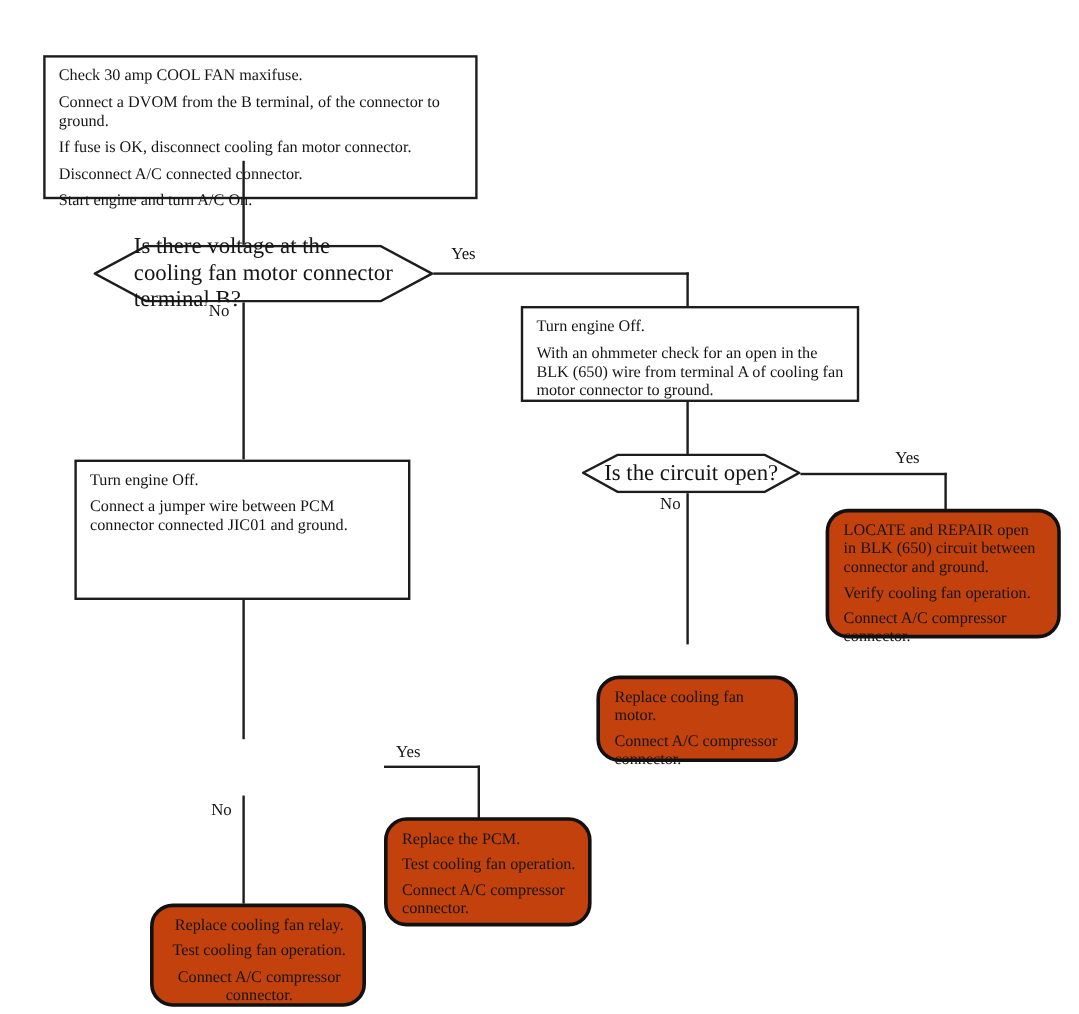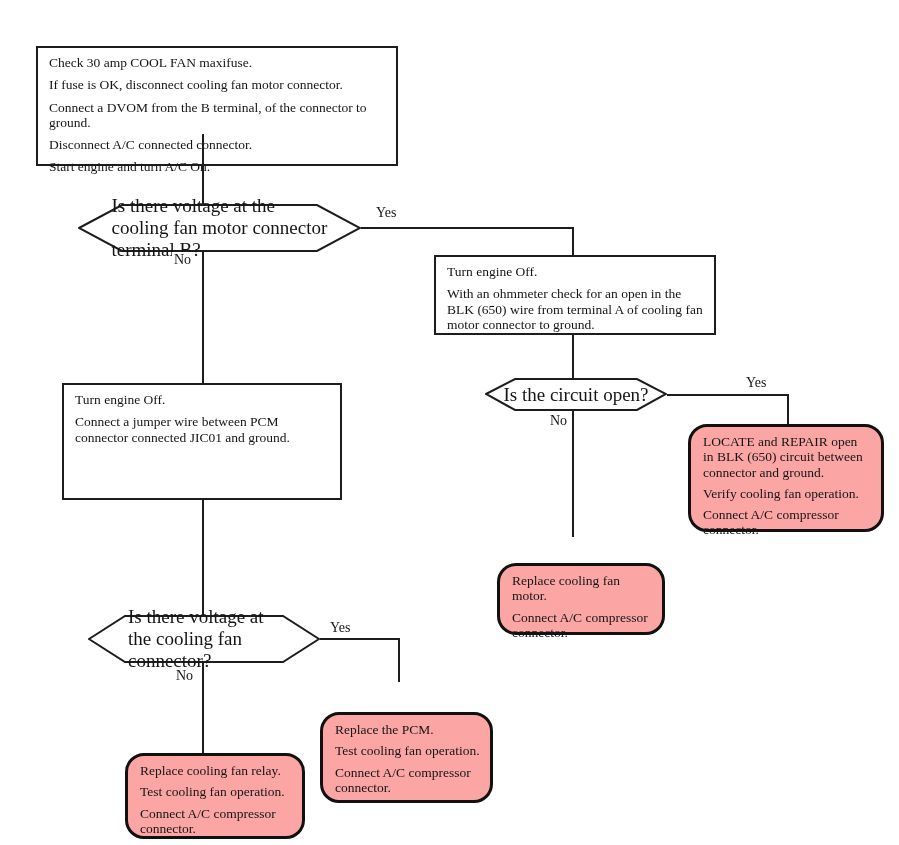--- a/index.html
+++ b/index.html
@@ -20,21 +20,21 @@
   }
   .box p{
     margin:0 0 7px 0;
     font-size:13.5px;
     line-height:1.13;
   }
   .terminal{
     position:absolute;
     border:3px solid #111111;
     border-radius:19px;
-    background:#fca5a5;
+    background:#c2410c;
     box-sizing:border-box;
     padding:7px 10px 4px 12px;
   }
   .terminal p{
     margin:0 0 6px 0;
     font-size:13.5px;
     line-height:1.13;
   }
   .decision{
     position:absolute;
@@ -66,22 +66,22 @@
     line-height:1.1;
   }
 </style>
 </head>
 <body>
 
 <div id="canvas">
 
   <div class="box" style="left:36px;top:14px;width:362px;height:120px;margin-top:32px;">
     <p>Check 30 amp COOL FAN maxifuse.</p>
+    <p>Connect a DVOM from the B terminal, of the connector to ground.</p>
     <p>If fuse is OK, disconnect cooling fan motor connector.</p>
-    <p>Connect a DVOM from the B terminal, of the connector to ground.</p>
     <p>Disconnect A/C connected connector.</p>
     <p>Start engine and turn A/C On.</p>
   </div>
 
   <div class="edge" style="left:202px;top:134px;width:2px;height:70px;"></div>
 
   <div class="decision" style="left:78px;top:204px;width:283px;height:48px;">
     <svg viewBox="0 0 283 48" preserveAspectRatio="none">
       <polygon points="1,24 44,1 239,1 282,24 239,47 44,47"></polygon>
     </svg>
@@ -131,41 +131,33 @@
     <p>Connect A/C compressor connector.</p>
   </div>
 
   <div class="box" style="left:62px;top:383px;width:280px;height:117px;">
     <p>Turn engine Off.</p>
     <p>Connect a jumper wire between PCM connector connected JIC01 and ground.</p>
   </div>
 
   <div class="edge" style="left:202px;top:500px;width:2px;height:116px;"></div>
 
-  <div class="decision" style="left:88px;top:615px;width:232px;height:48px;">
-    <svg viewBox="0 0 232 48" preserveAspectRatio="none">
-      <polygon points="1,24 37,1 195,1 231,24 195,47 37,47"></polygon>
-    </svg>
-    <div class="decision-text">
-      <span style="width:152px;">Is there voltage at the cooling fan connector?</span>
-    </div>
-  </div>
 
   <div class="edge-label" style="left:328px;top:620px;">Yes</div>
   <div class="edge" style="left:320px;top:638px;width:80px;height:2px;"></div>
   <div class="edge" style="left:398px;top:638px;width:2px;height:44px;"></div>
 
   <div class="edge-label" style="left:174px;top:668px;">No</div>
   <div class="edge" style="left:202px;top:663px;width:2px;height:90px;"></div>
 
-  <div class="terminal" style="left:320px;top:681px;width:173px;height:91px;margin-top:31px;">
+  <div class="terminal" style="left:320px;top:681px;width:173px;height:91px;">
     <p>Replace the PCM.</p>
     <p>Test cooling fan operation.</p>
     <p>Connect A/C compressor connector.</p>
   </div>
 
-  <div class="terminal" style="left:125px;top:753px;width:180px;height:86px;">
+  <div class="terminal" style="left:125px;top:753px;width:180px;height:86px;text-align:center;">
     <p>Replace cooling fan relay.</p>
     <p>Test cooling fan operation.</p>
     <p>Connect A/C compressor connector.</p>
   </div>
 
 </div>
 
 </body></html>

